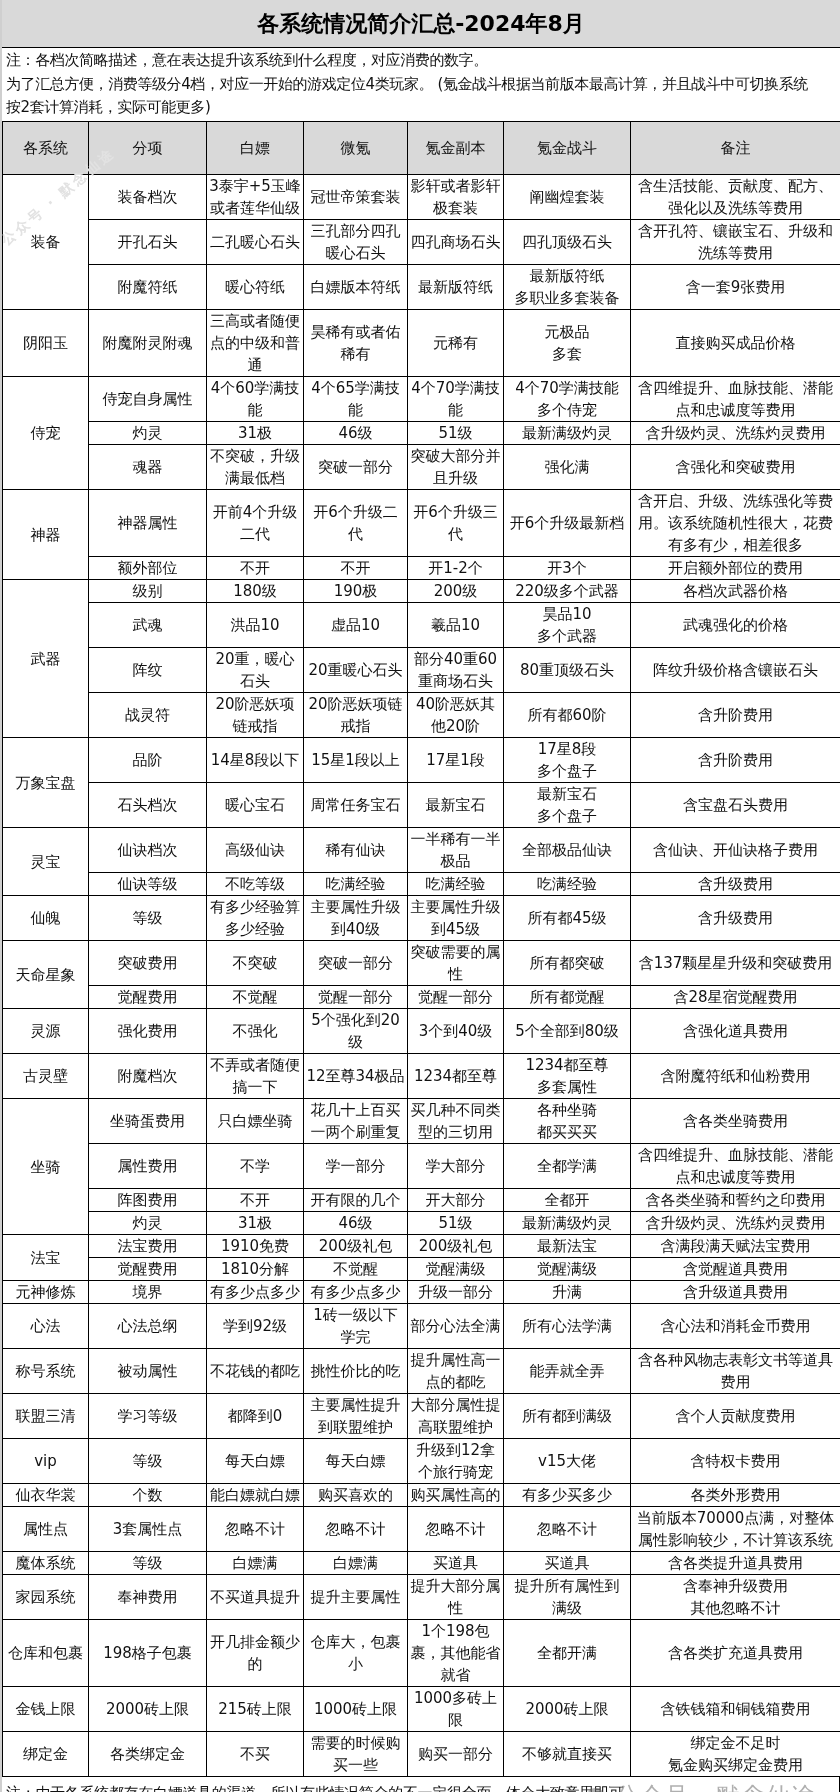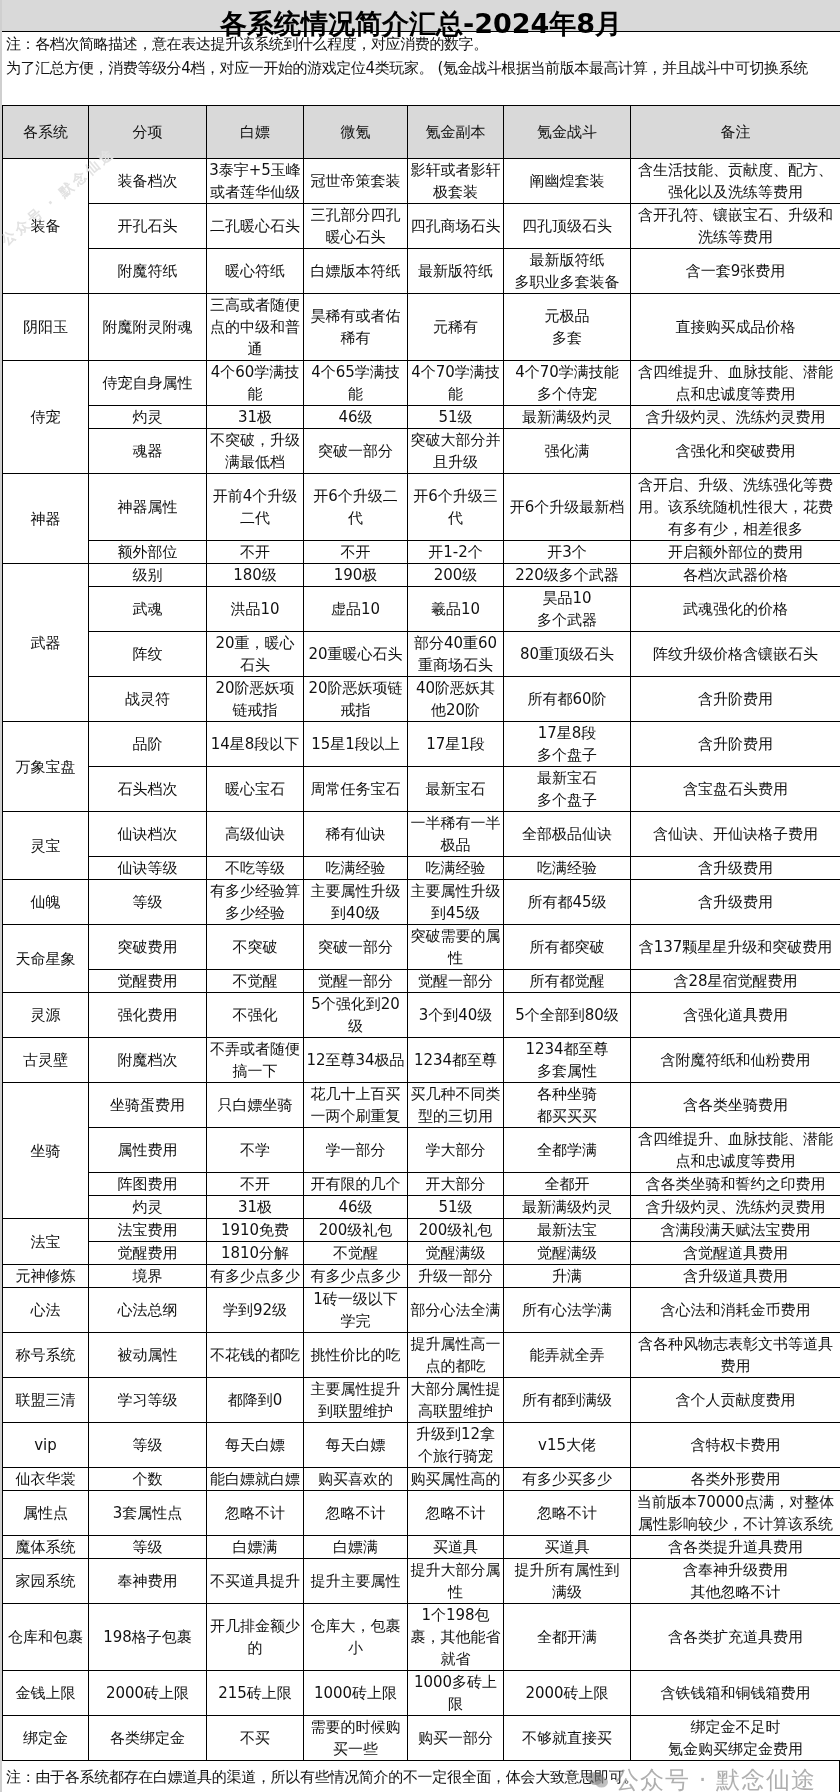--- a/index.html
+++ b/index.html
@@ -1,19 +1,19 @@
 <!DOCTYPE html>
 <html><head>
 <meta charset="utf-8">
 <style>
   html, body { margin:0; padding:0; background:#ffffff; }
   body { width:840px; height:1792px; overflow:hidden; font-family:"DejaVu Sans", sans-serif; color:#111; }
   .page { position:relative; width:840px; height:1792px; box-sizing:border-box; border-left:2px solid #cfcfcf; }
-  .title { height:32px; background:#d9d9d9; border-bottom:1px solid #000; box-sizing:border-box;
-           text-align:center; font-weight:bold; font-size:27px; line-height:48px; color:#000; }
+  .title { height:48px; background:#d9d9d9; border-bottom:1px solid #000; box-sizing:border-box;
+           text-align:center; font-weight:bold; font-size:22px; line-height:48px; color:#000; }
   .notes { height:73px; box-sizing:border-box; padding:1px 0 8px 4px; font-size:15px; line-height:23.5px;
            white-space:nowrap; overflow:hidden; letter-spacing:-0.4px; }
   .notes div { white-space:nowrap; }
   table { width:838px; table-layout:fixed; border-collapse:collapse; }
   td, th { border:1px solid #000; padding:0; text-align:center; vertical-align:middle;
            font-size:15px; line-height:22px; white-space:pre; overflow:hidden; font-weight:normal; color:#111; }
   th { background:#d9d9d9; height:52px; }
   tr.hdr { height:52px;margin-left:44px; }
   .footer { position:relative; height:55px; box-sizing:border-box; border-bottom:1px solid #000; border-right:1px solid #000;
             padding:4px 0 0 4px; font-size:15px; line-height:24px; white-space:nowrap; overflow:hidden; letter-spacing:-0.3px; }
@@ -23,20 +23,21 @@
   .wechat { display:inline-block; width:22px; height:18px; margin-right:6px; }
 </style>
 </head>
 <body>
 
 <div class="page">
   <div class="title">各系统情况简介汇总-2024年8月</div>
   <div class="notes">
     <div>注：各档次简略描述，意在表达提升该系统到什么程度，对应消费的数字。</div>
     <div>为了汇总方便，消费等级分4档，对应一开始的游戏定位4类玩家。 (氪金战斗根据当前版本最高计算，并且战斗中可切换系统</div>
+    <div>按2套计算消耗，实际可能更多)</div>
   </div>
 
   <table>
     <colgroup>
       <col style="width:86px">
         <col style="width:118px">
         <col style="width:97px">
         <col style="width:104px">
         <col style="width:96px">
         <col style="width:127px">

